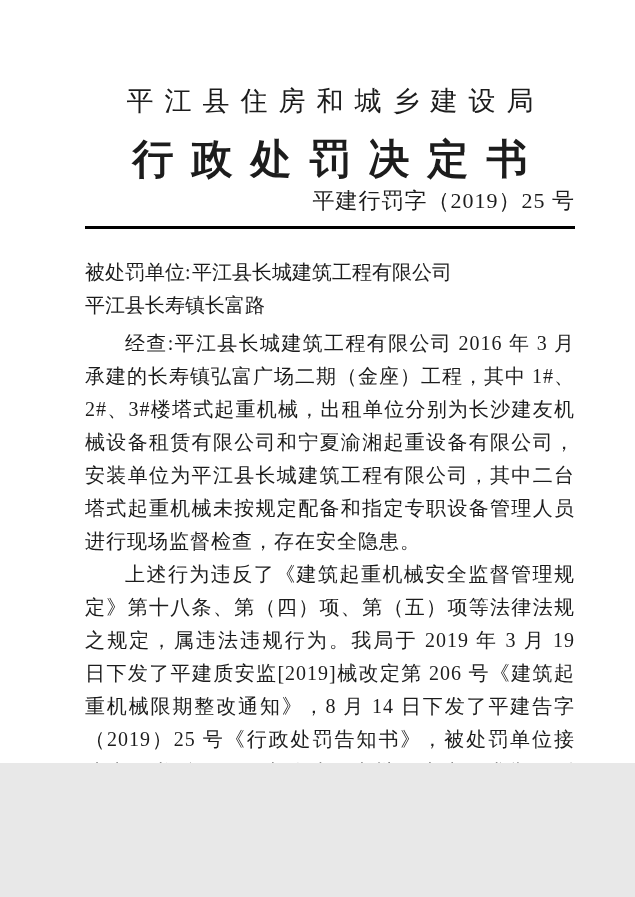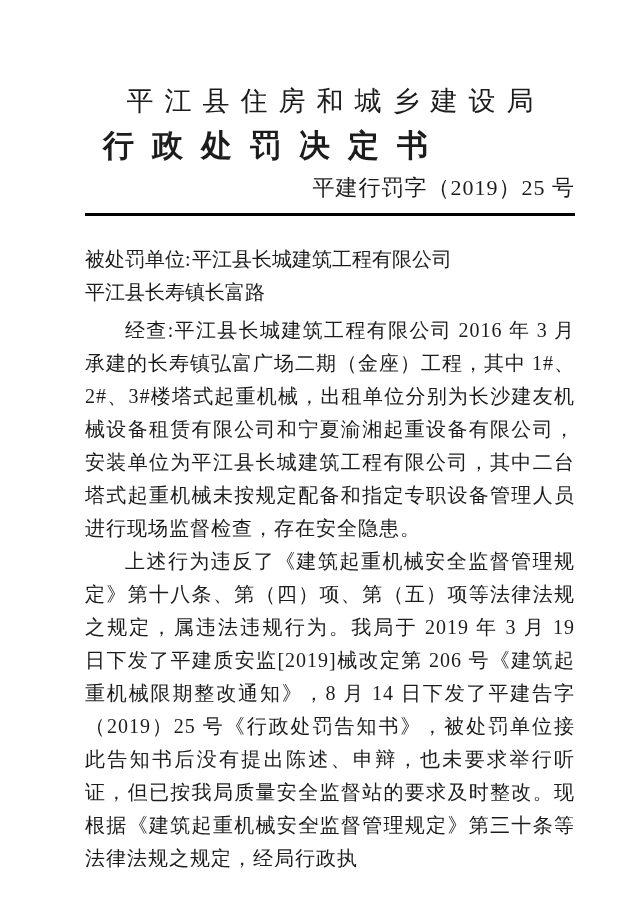--- a/index.html
+++ b/index.html
@@ -3,21 +3,21 @@
 <meta charset="utf-8">
 <style>
   html, body {
     margin: 0;
     padding: 0;
     background: #e8e8e8;
   }
   .page {
     position: relative;
     width: 635px;
-    height: 897px;
+    height: 763px;
     margin: 0 auto;
     background: #ffffff;
     color: #1c1c1c;
     font-family: "Liberation Serif", "DejaVu Serif", serif;
     overflow: hidden;
   }
   .content {
     position: absolute;
     left: 85px;
     top: 0;
@@ -27,23 +27,23 @@
     margin-top: 80px;
     text-align: center;
     font-size: 27px;
     line-height: 42px;
     font-weight: normal;
     letter-spacing: 11px;
     text-indent: 11px;
     white-space: nowrap;
   }
   .decision-title {
-    margin-top: 3px;
-    text-align: left;
-    font-size: 31px;
+    margin-top: 16px;
+    text-align: center;
+    font-size: 41px;
     line-height: 42px;
     font-weight: bold;
     letter-spacing: 18px;
     text-indent: 18px;
     white-space: nowrap;
   }
   .doc-number {
     margin-top: 10px;
     text-align: right;
     font-size: 22px;

